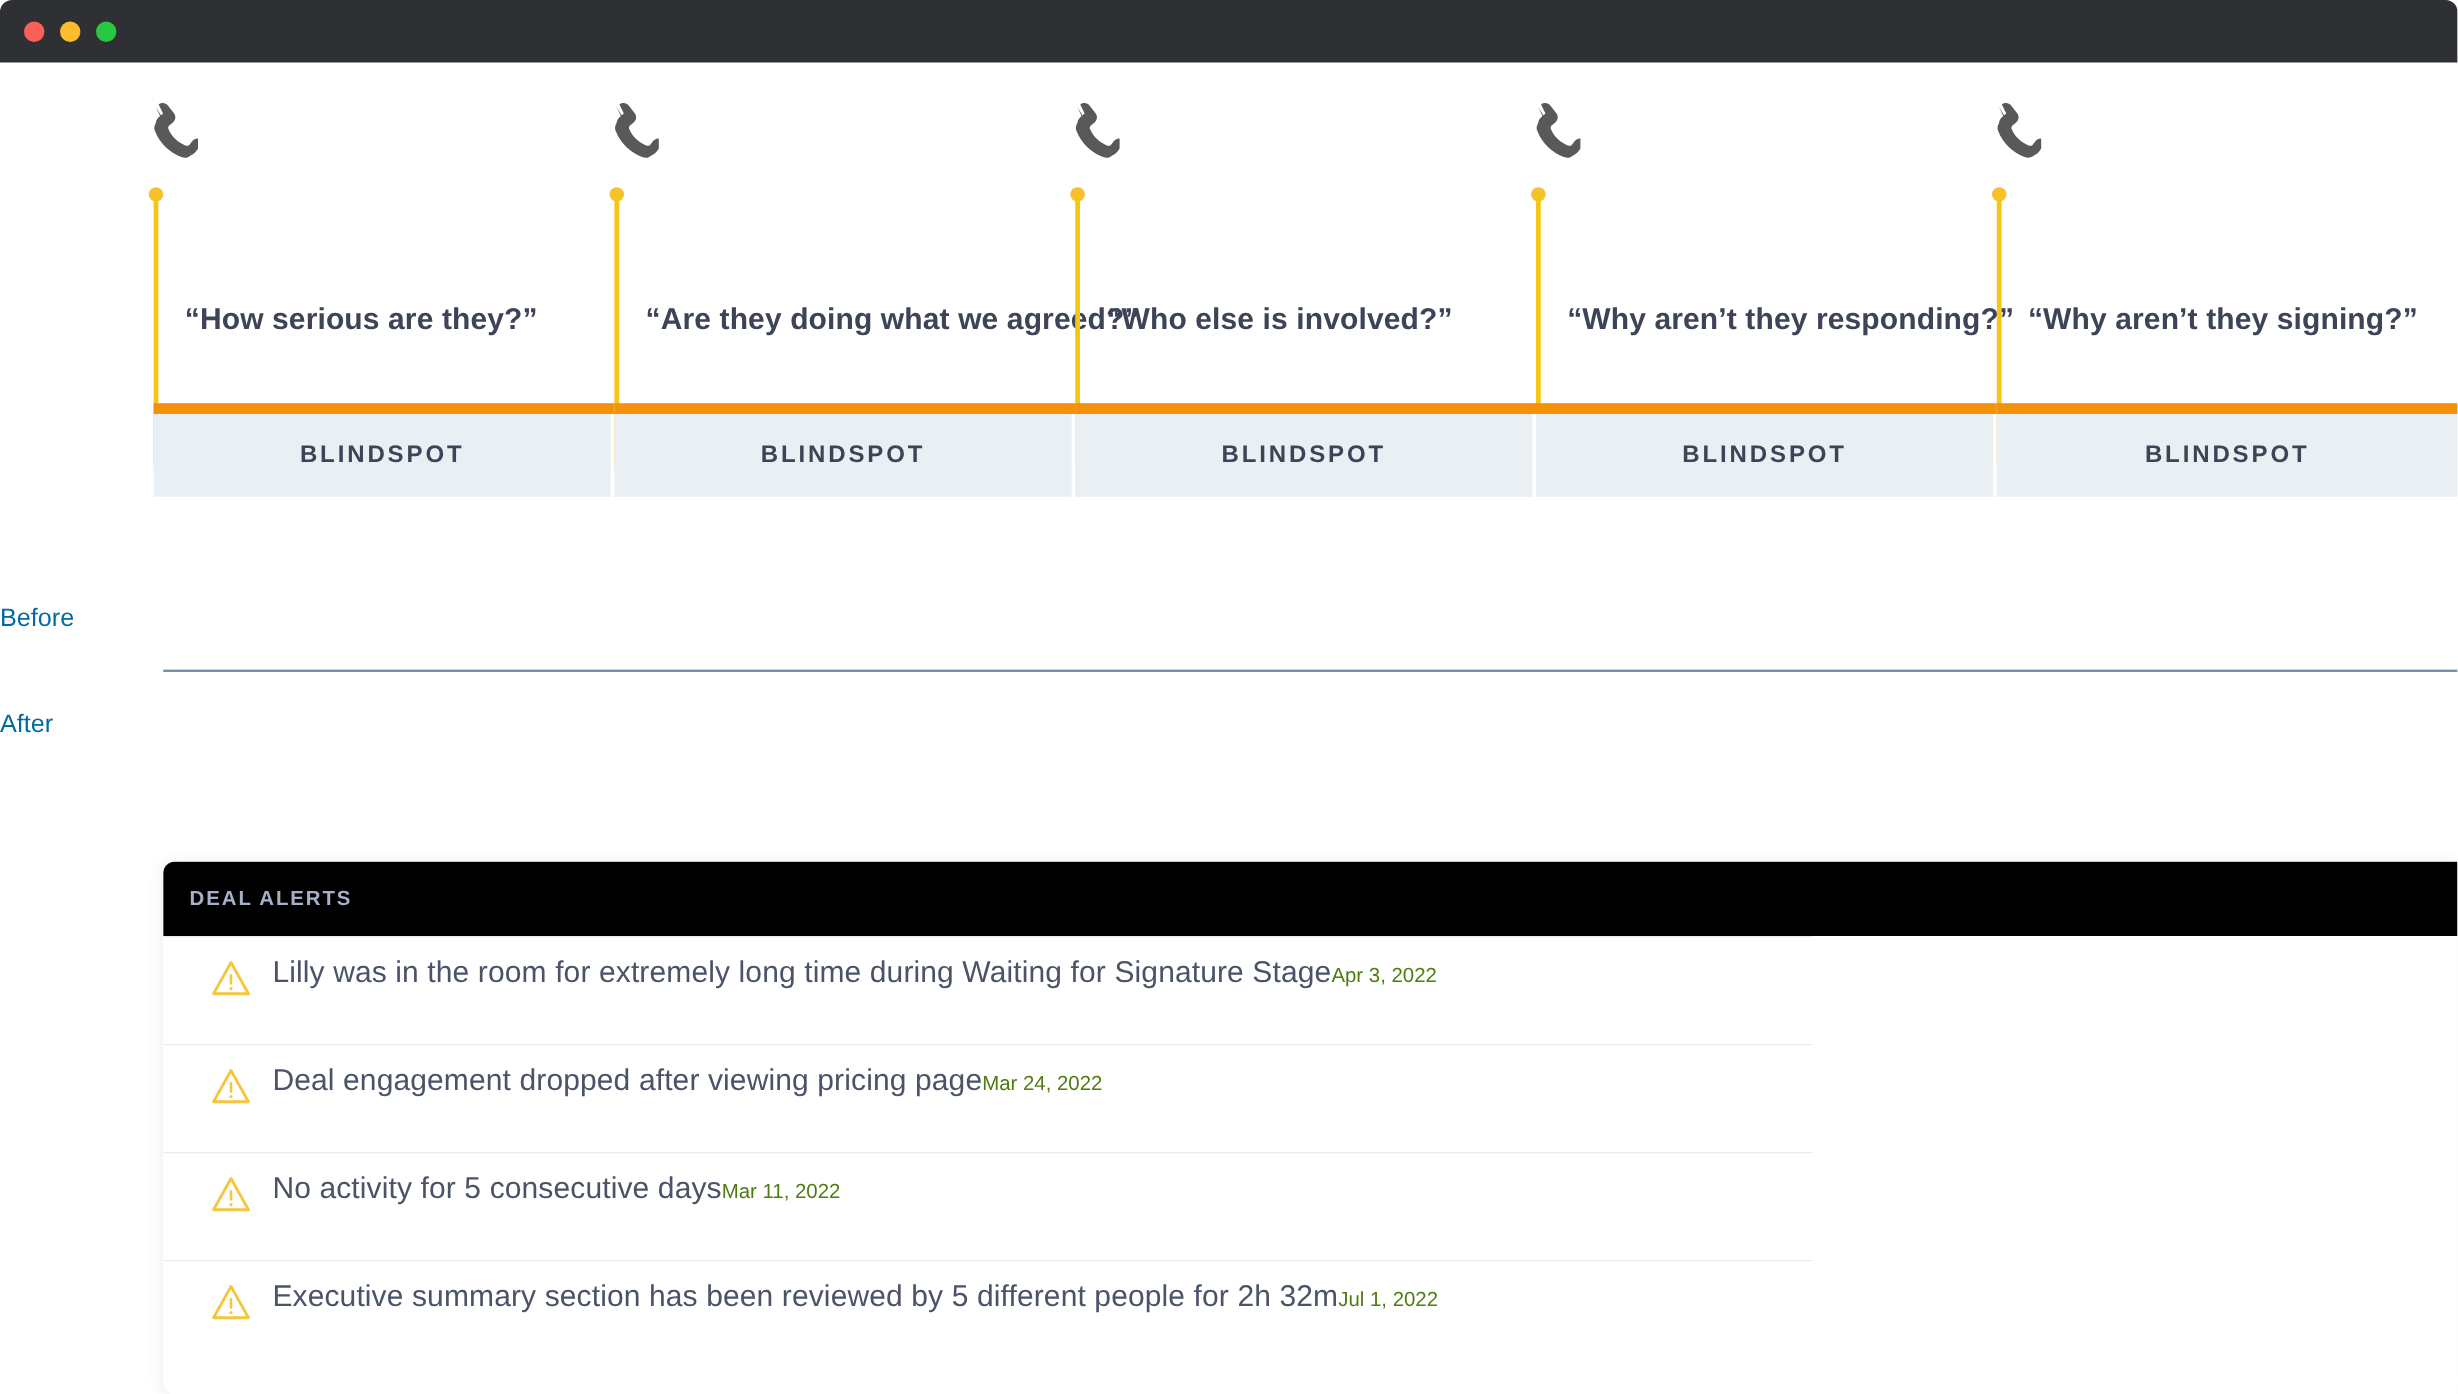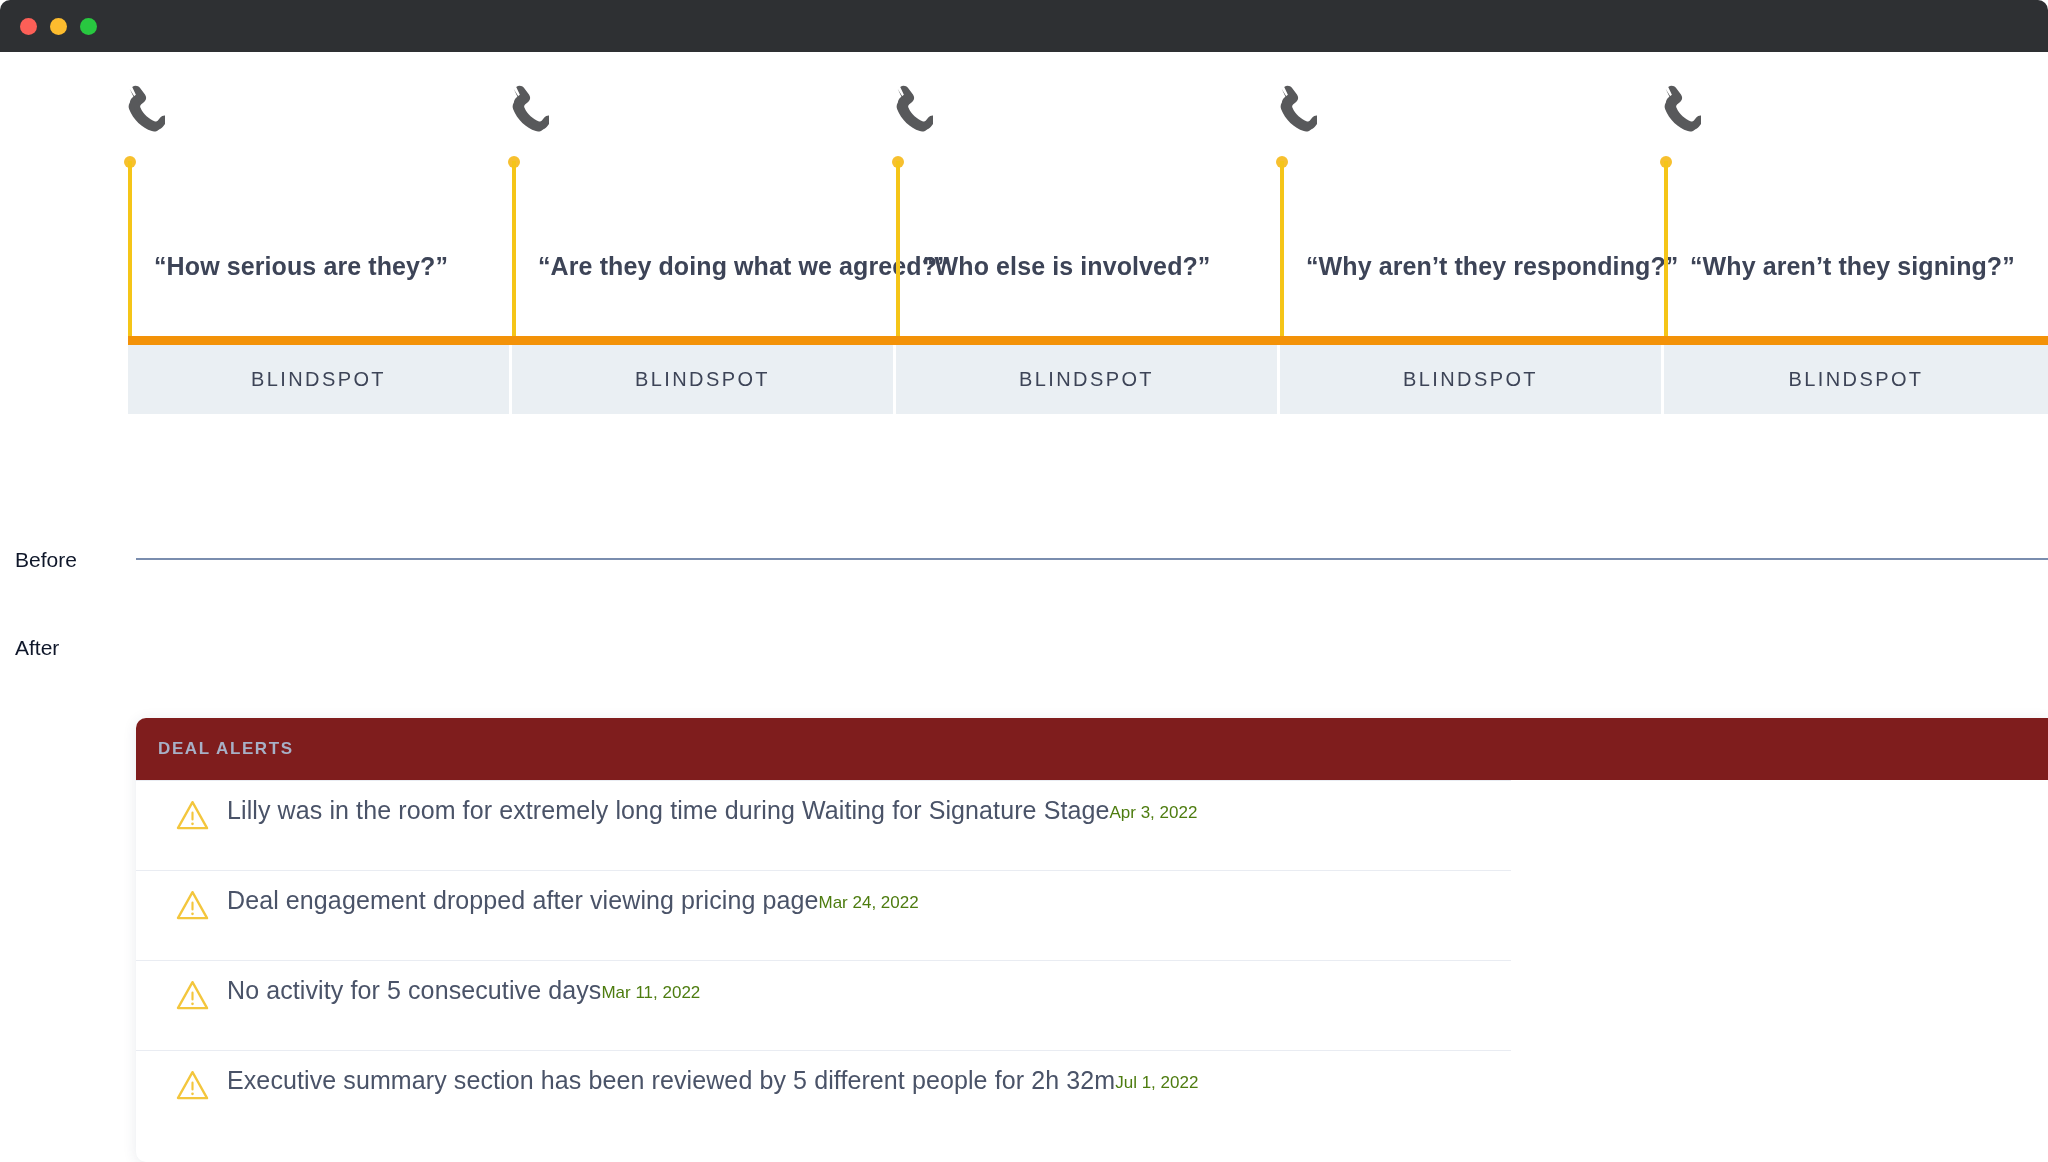--- a/index.html
+++ b/index.html
@@ -116,39 +116,38 @@
     background: #eaeff3;
     border-right: 3px solid #ffffff;
     display: flex;
     align-items: center;
     justify-content: center;
   }
   .tl-col:last-child .tl-panel { border-right: none; }
   .tl-label {
     font-size: 20px;
     letter-spacing: 2.4px;
-    font-weight: 400;
+    font-weight: 700;
     color: #3d4457;
   }
 
   
   .ba-band {
     position: absolute;
     left: 0;
     top: 414px;
     width: 2048px;
     height: 290px;
   }
   .ba-label {
     position: absolute;
-    left: 15px;
+    left: 0px;
     font-size: 21px;
-    color: #0f172a;
+    color: #0369a1;
     font-family: "Liberation Sans", sans-serif;
-    margin-top: 44px;
   }
   .ba-label-before { top: 90px; }
   .ba-label-after  { top: 178px; }
   .ba-divider {
     position: absolute;
     left: 136px;
     right: 0;
     top: 144px;
     height: 2px;
     background: #7a8dae;
@@ -161,21 +160,21 @@
     top: 718px;
     width: 1912px;
     height: 444px;
     background: #ffffff;
     border-radius: 10px 0 0 10px;
     box-shadow: 0 2px 14px rgba(40,55,90,0.10);
     overflow: hidden;
   }
   .alerts-header {
     height: 62px;
-    background: #7f1d1d;
+    background: #000000;
     display: flex;
     align-items: center;
     padding-left: 22px;
     box-sizing: border-box;
   }
   .alerts-header-title {
     font-size: 17px;
     font-weight: 700;
     letter-spacing: 1.6px;
     color: #a7b0c6;

